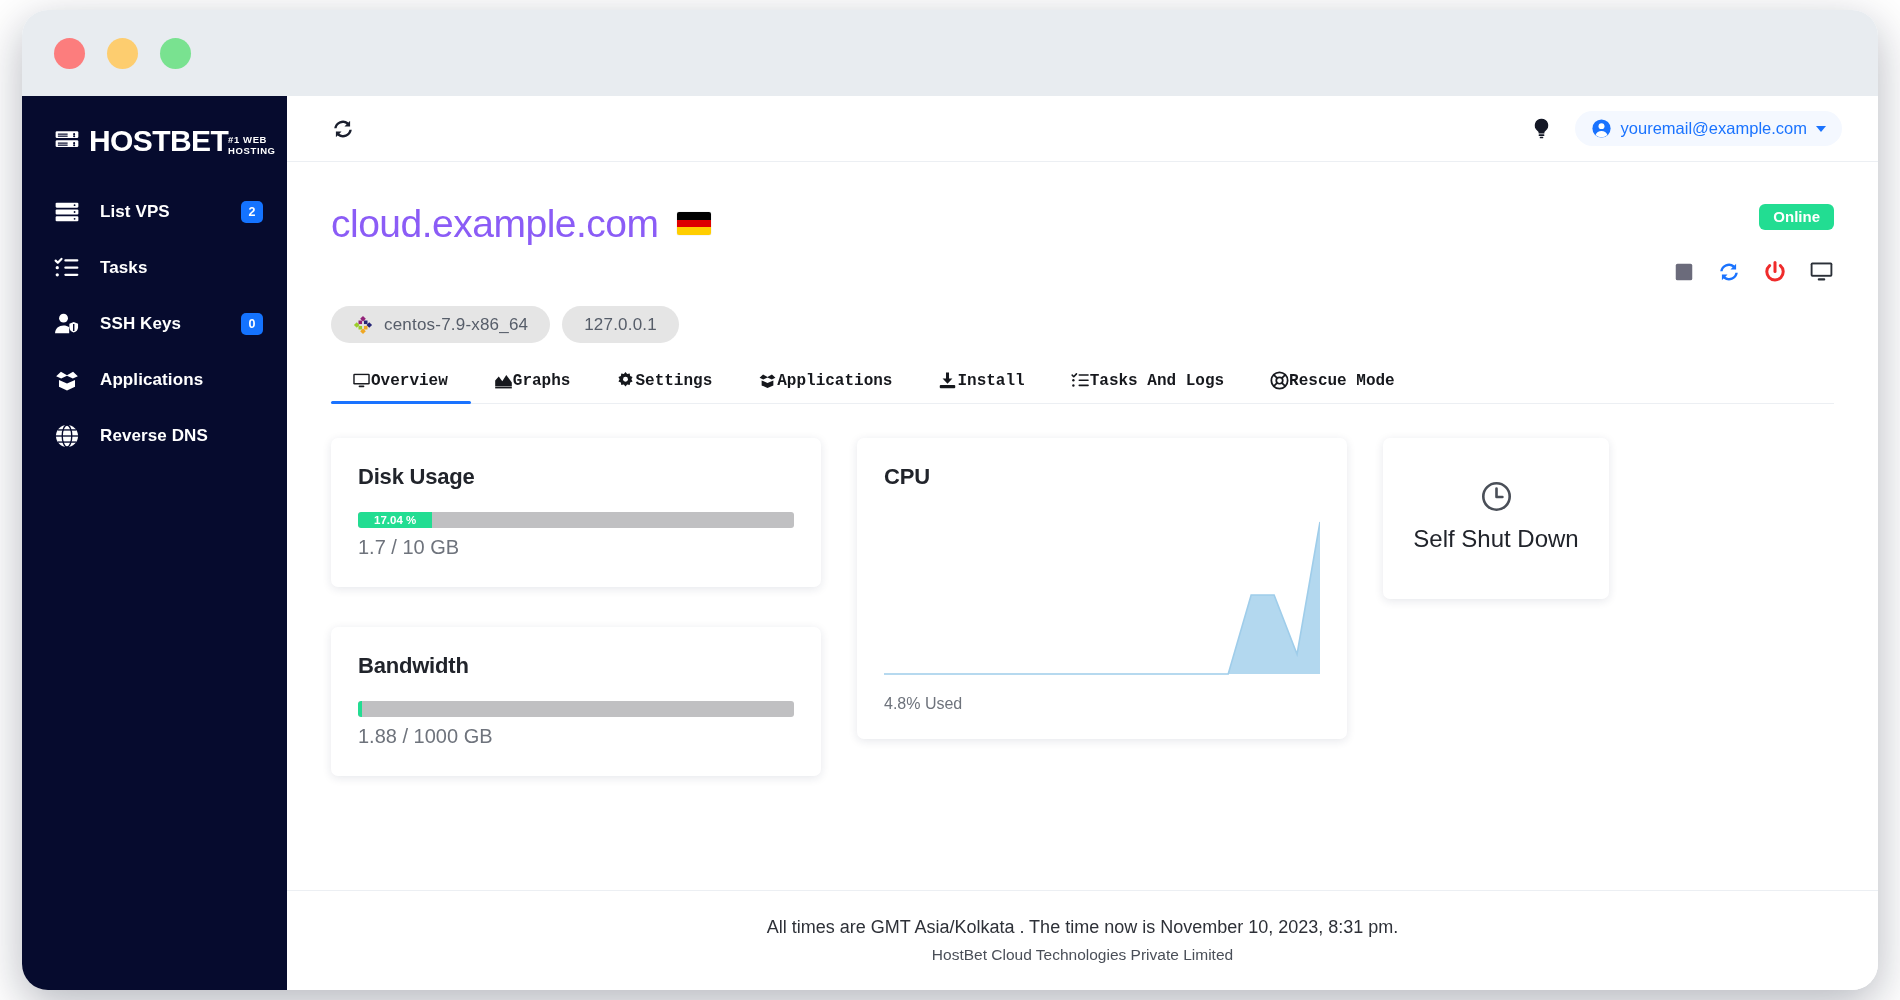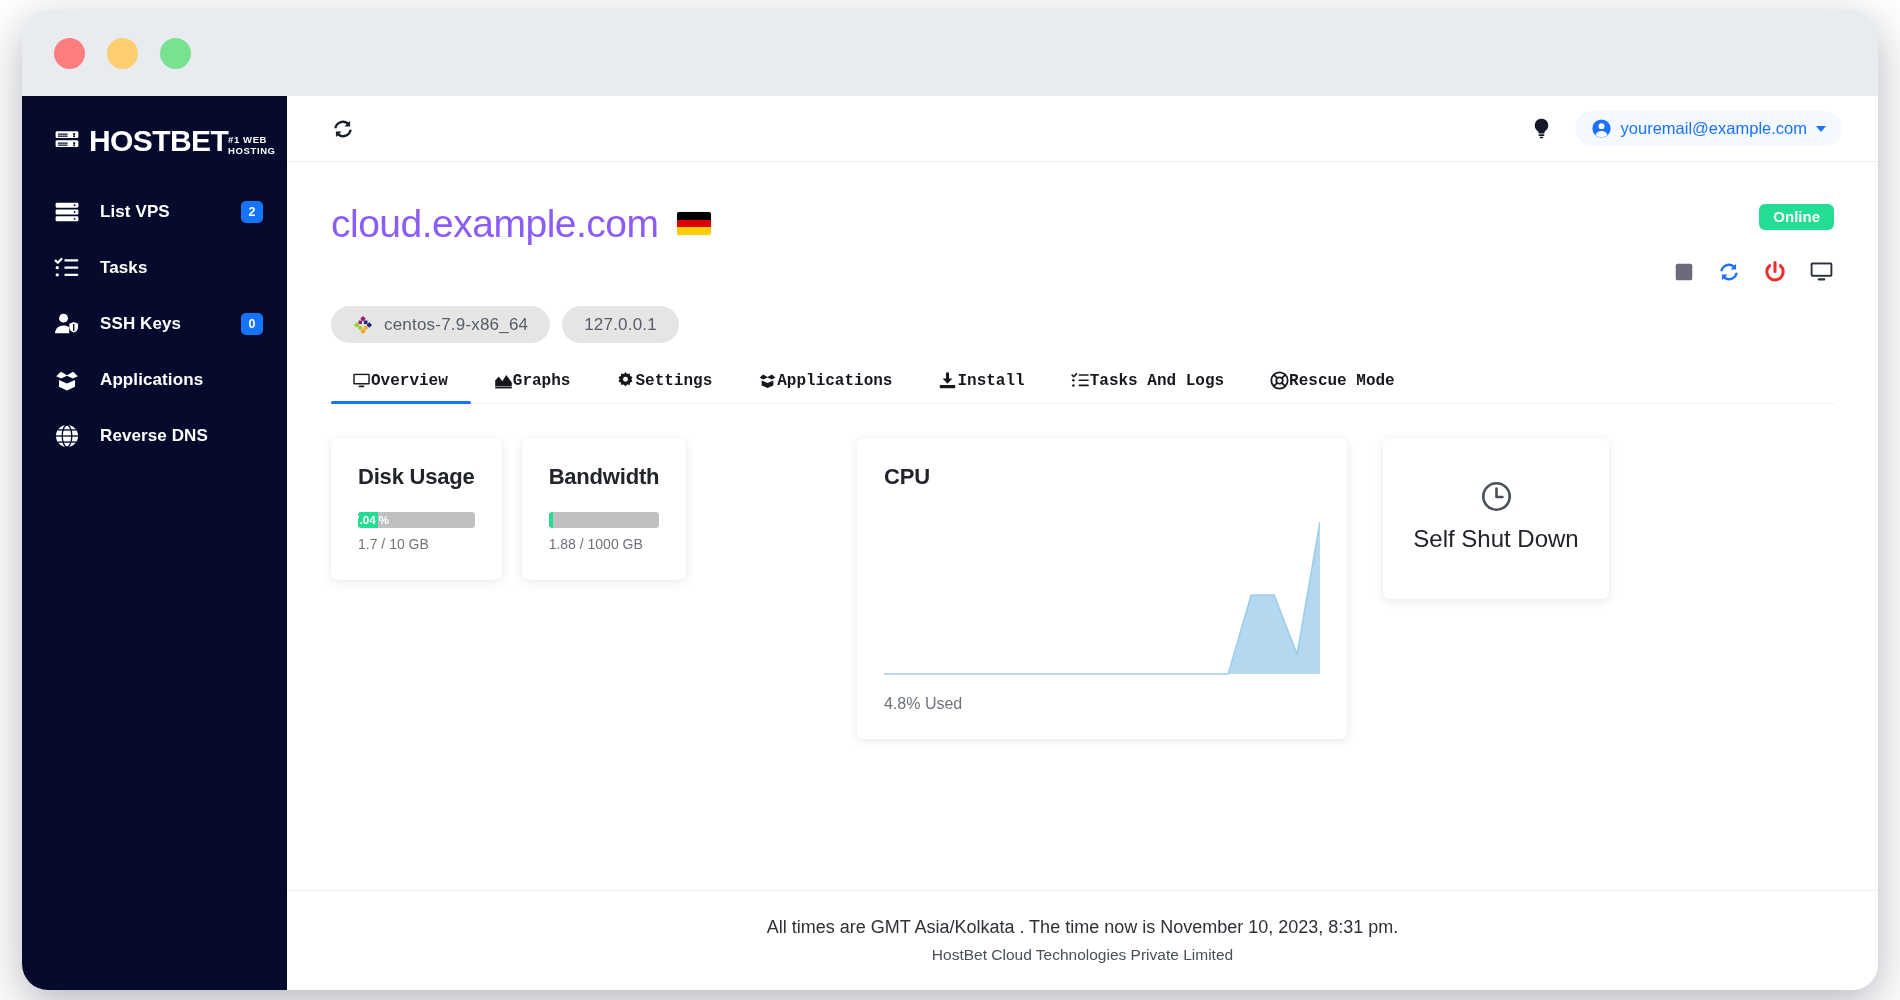--- a/index.html
+++ b/index.html
@@ -218,21 +218,21 @@
     content: "";
     position: absolute;
     left: 0; right: 0; bottom: -1px;
     height: 3px;
     background: #1a73ff;
     border-radius: 2px;
   }
 
   
   #cards { display: flex; gap: 36px; margin-top: 34px; align-items: flex-start; }
-  #col-left { width: 490px; flex: 0 0 490px; display: flex; flex-direction: row; gap: 20px; }
+  #col-left { width: 490px; flex: 0 0 490px; display: flex; flex-direction: column; gap: 40px; }
   #col-mid  { width: 490px; flex: 0 0 490px; }
   #col-right{ width: 226px; flex: 0 0 226px; }
 
   .card {
     background: #ffffff;
     border-radius: 7px;
     box-shadow: 0 2px 10px rgba(30,40,70,0.11);
     padding: 26px 27px 28px 27px;
   }
   .card-title {
@@ -258,21 +258,21 @@
     align-items: center;
     justify-content: center;
     color: #ffffff;
     font-size: 11.5px;
     font-weight: bold;
     border-radius: 3px 0 0 3px;
     white-space: nowrap;
   }
   .progress-caption {
     margin-top: 8px;
-    font-size: 14px;
+    font-size: 20px;
     color: #6e737c;
   }
 
   
   #cpu-card { padding-bottom: 26px; }
   #cpu-chart { margin-top: 26px; width: 100%; height: 165px; display: block; }
   #cpu-caption { margin-top: 14px; font-size: 16px; color: #6e737c; }
 
   
   #shutdown-card {

